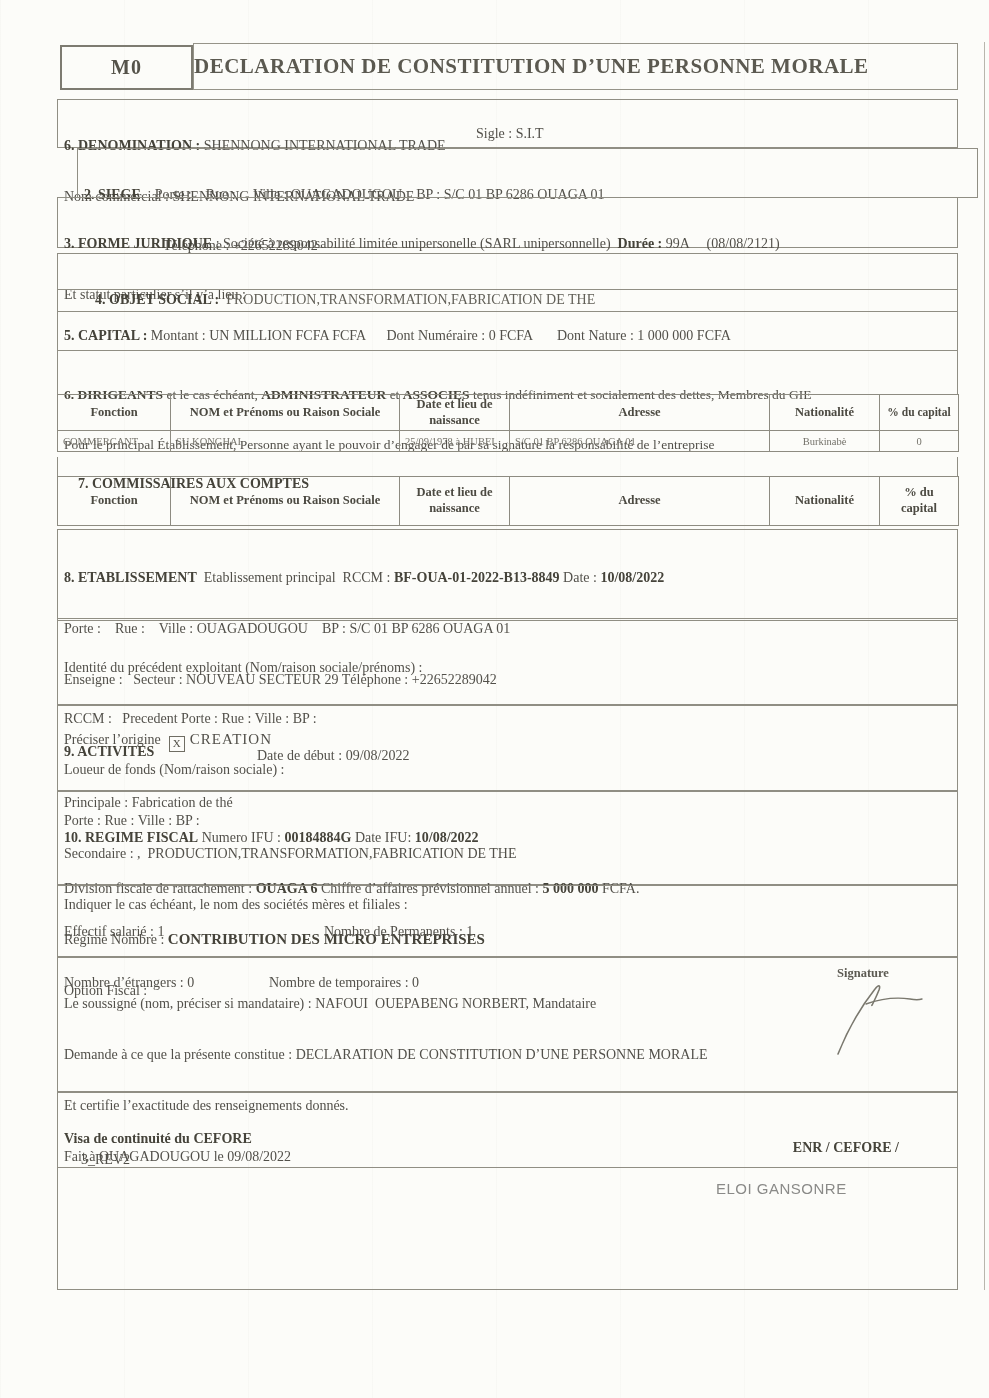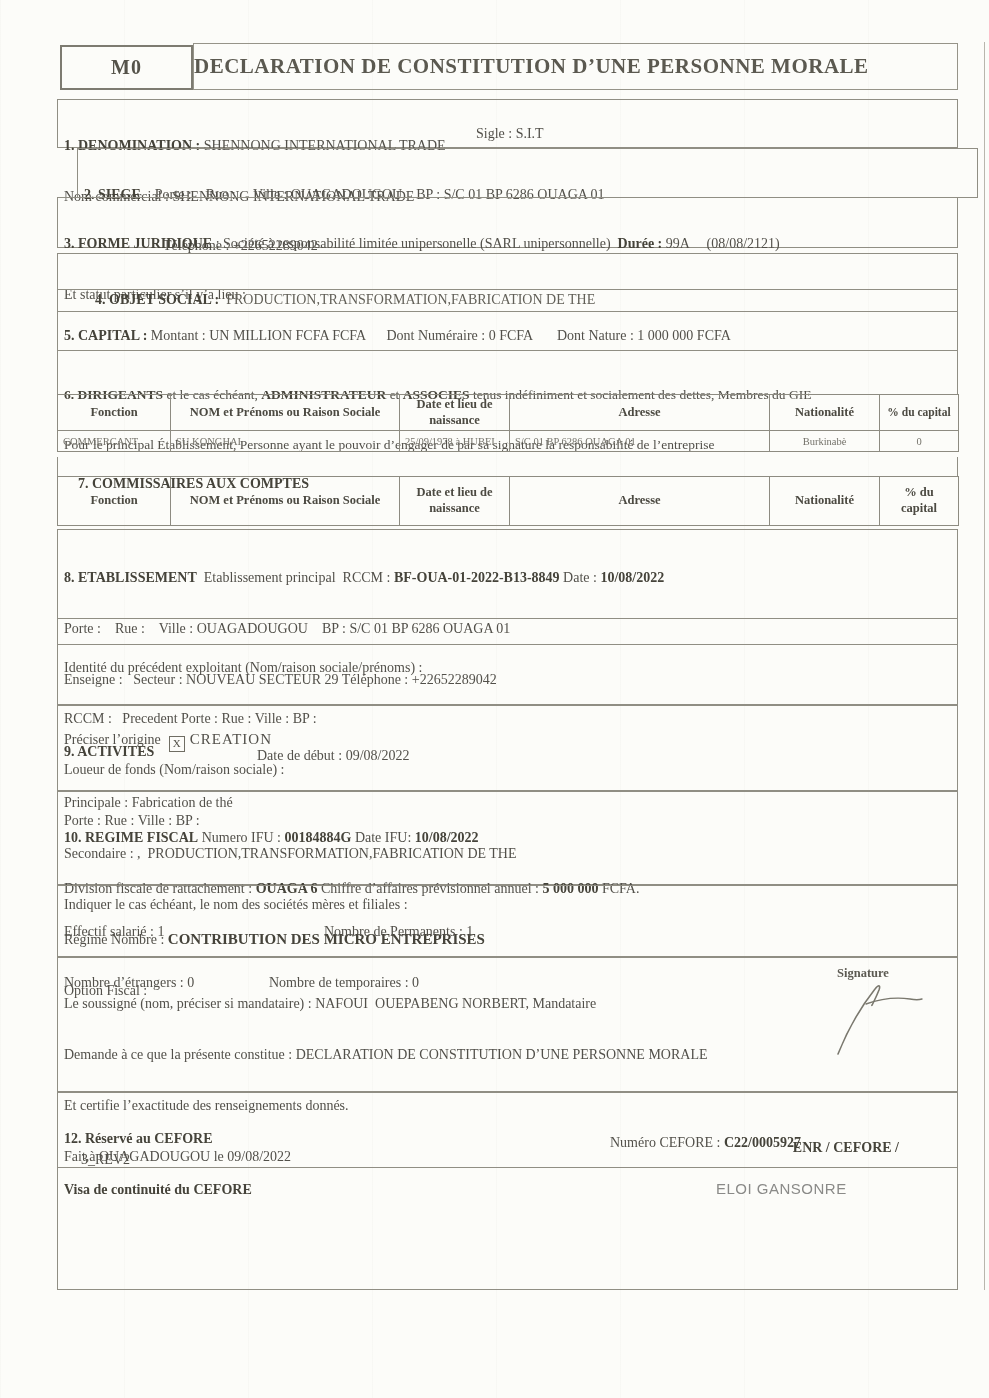--- a/index.html
+++ b/index.html
@@ -23,21 +23,21 @@
             display:flex; align-items:center; justify-content:flex-start;
             font-size:21px; font-weight:bold; color:#5b5950; letter-spacing:0.5px; white-space:nowrap; }
   #b1 { top:99px;  height:49px; }
   #b2 { top:148px; height:50px;margin-left:20px; }
   #b3 { top:197px; height:51px; }
   #b4 { top:253px; height:59px;padding-left:37px; }
   #b5 { top:289px; height:62px; }
   #b6i { top:350px; height:44px; border-bottom:none; font-size:13.5px; line-height:16.5px; }
   #strip7 { top:457px; height:19px; border-top:none; border-bottom:none; padding-top:1px; }
   #strip7 .t7 { font-size:14px; }
-  #b8 { top:529px; height:116px; padding-top:5px; }
+  #b8 { top:529px; height:92px; padding-top:5px; }
   #bident { top:618px; height:87px; padding-top:6px; }
   #b9  { top:705px; height:86px; }
   #b10 { top:791px; height:94px; }
   #b11 { top:885px; height:72px; }
   #bdecl { top:957px; height:135px; }
   #b12 { top:1092px; height:76px; }
   #bfoot { top:1167px; height:123px; }
   .abs { position:absolute; }
   .indent-phone { margin-left:79px; }
   .sigle { left:418px; top:25px; }
@@ -78,21 +78,21 @@
   <div class="edge-line"></div>
 
   <div class="m0-box">
       <span>M0</span>
     </div>
   <div class="title-box">
       <span>DECLARATION DE CONSTITUTION D’UNE PERSONNE MORALE</span>
     </div>
 
   <div class="box" id="b1">
-    <div class="line"><span class="b">1. DENOMINATION :</span><span> SHENNONG INTERNATIONAL TRADE</span></div>
+    <div class="line"><span class="b">6. DENOMINATION :</span><span> SHENNONG INTERNATIONAL TRADE</span></div>
     <div class="line"><span>Nom commercial :</span><span> SHENNONG INTERNATIONAL TRADE</span></div>
     <span class="abs sigle">Sigle : S.I.T</span>
   </div>
 
   <div class="box" id="b2">
     <div class="line"><span class="b">2. SIEGE</span><span>    Porte :    Rue :     Ville : OUAGADOUGOU    BP : S/C 01 BP 6286 OUAGA 01</span></div>
     <div class="line indent-phone">Téléphone : +22652289042</div>
   </div>
 
   <div class="box" id="b3">
@@ -206,21 +206,20 @@
     <div class="line">Et certifie l’exactitude des renseignements donnés.</div>
     <div class="line">Fait,à OUAGADOUGOU le 09/08/2022</div>
     <span class="abs sig-label">Signature</span>
     <svg class="abs sig-svg" width="110" height="75" viewBox="0 0 110 75">
       <path d="M20 72 C28 52 42 26 57 7 C60 3 63 2 61 8 C57 18 53 25 54 23" fill="none" stroke="#7a786e" stroke-width="1.6" stroke-linecap="round"></path>
       <path d="M48 22 C62 17 78 15 92 17 C97 18 101 18 104 17" fill="none" stroke="#7a786e" stroke-width="1.4" stroke-linecap="round"></path>
     </svg>
   </div>
 
   <div class="box" id="b12">
-    <div class="line"><span class="b">12. Réservé au CEFORE</span><span class="abs numero"><span>Numéro CEFORE : </span><span class="b">C22/0005927</span></span></div>
     <div class="line"><span class="b">Visa de continuité du CEFORE</span></div>
     <span class="abs enr">ENR / CEFORE /</span>
     <span class="abs rev">3_REV2</span>
   </div>
 
   <div class="box" id="bfoot">
     <span class="abs agent">ELOI GANSONRE</span>
   </div>
 </div>
 

